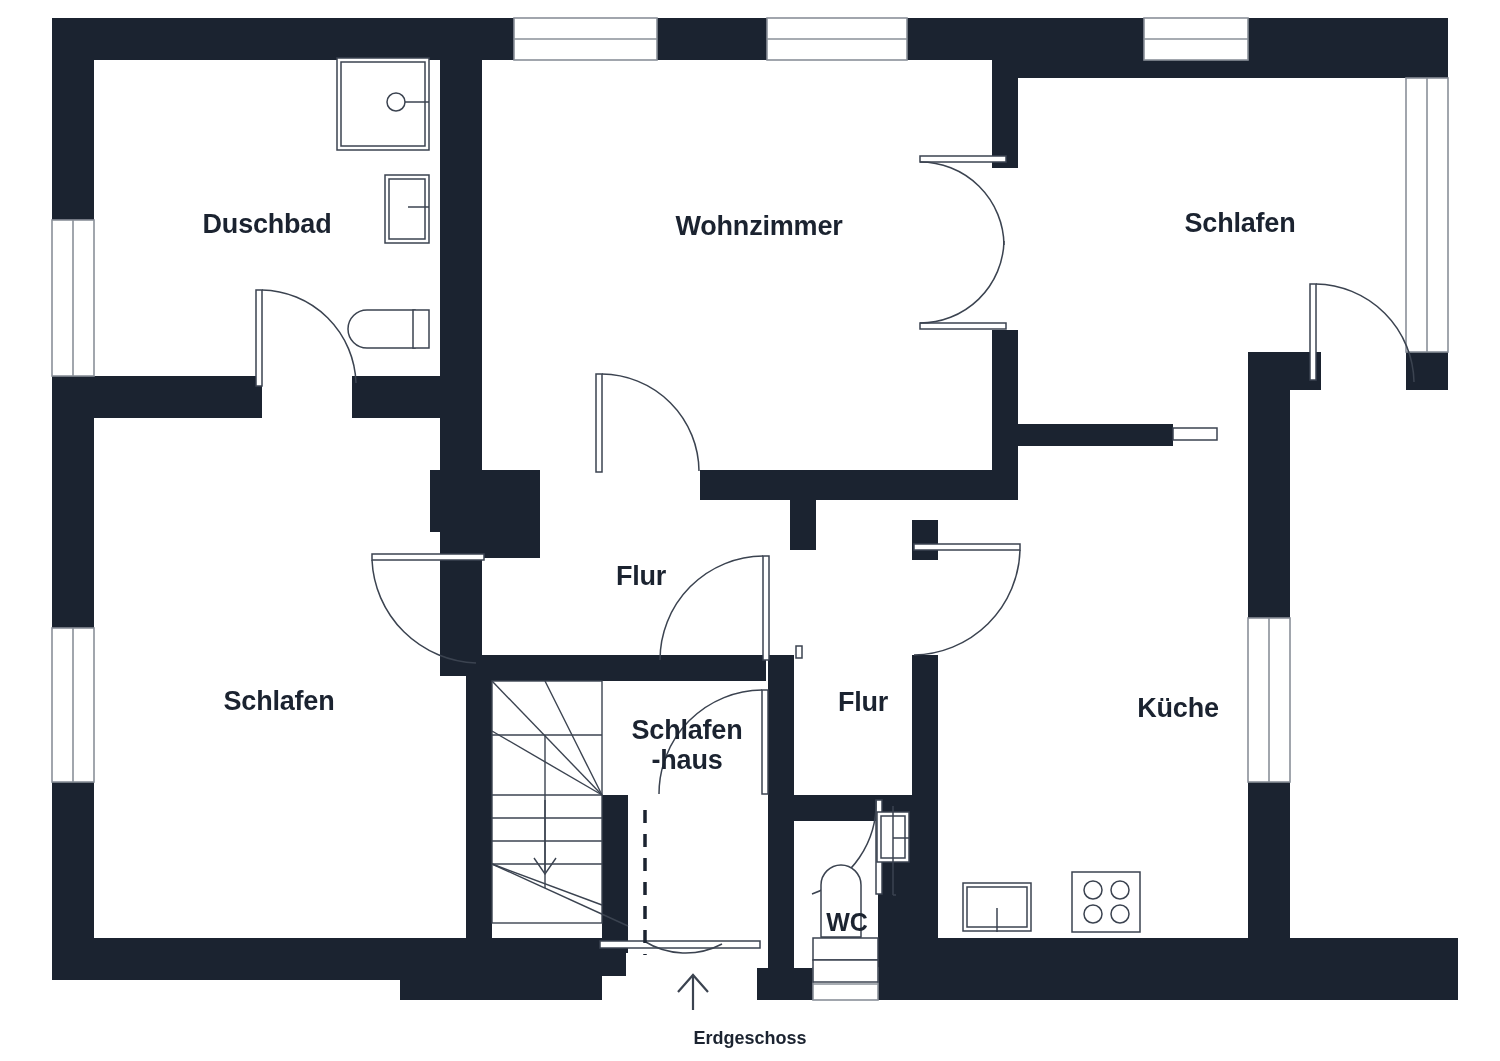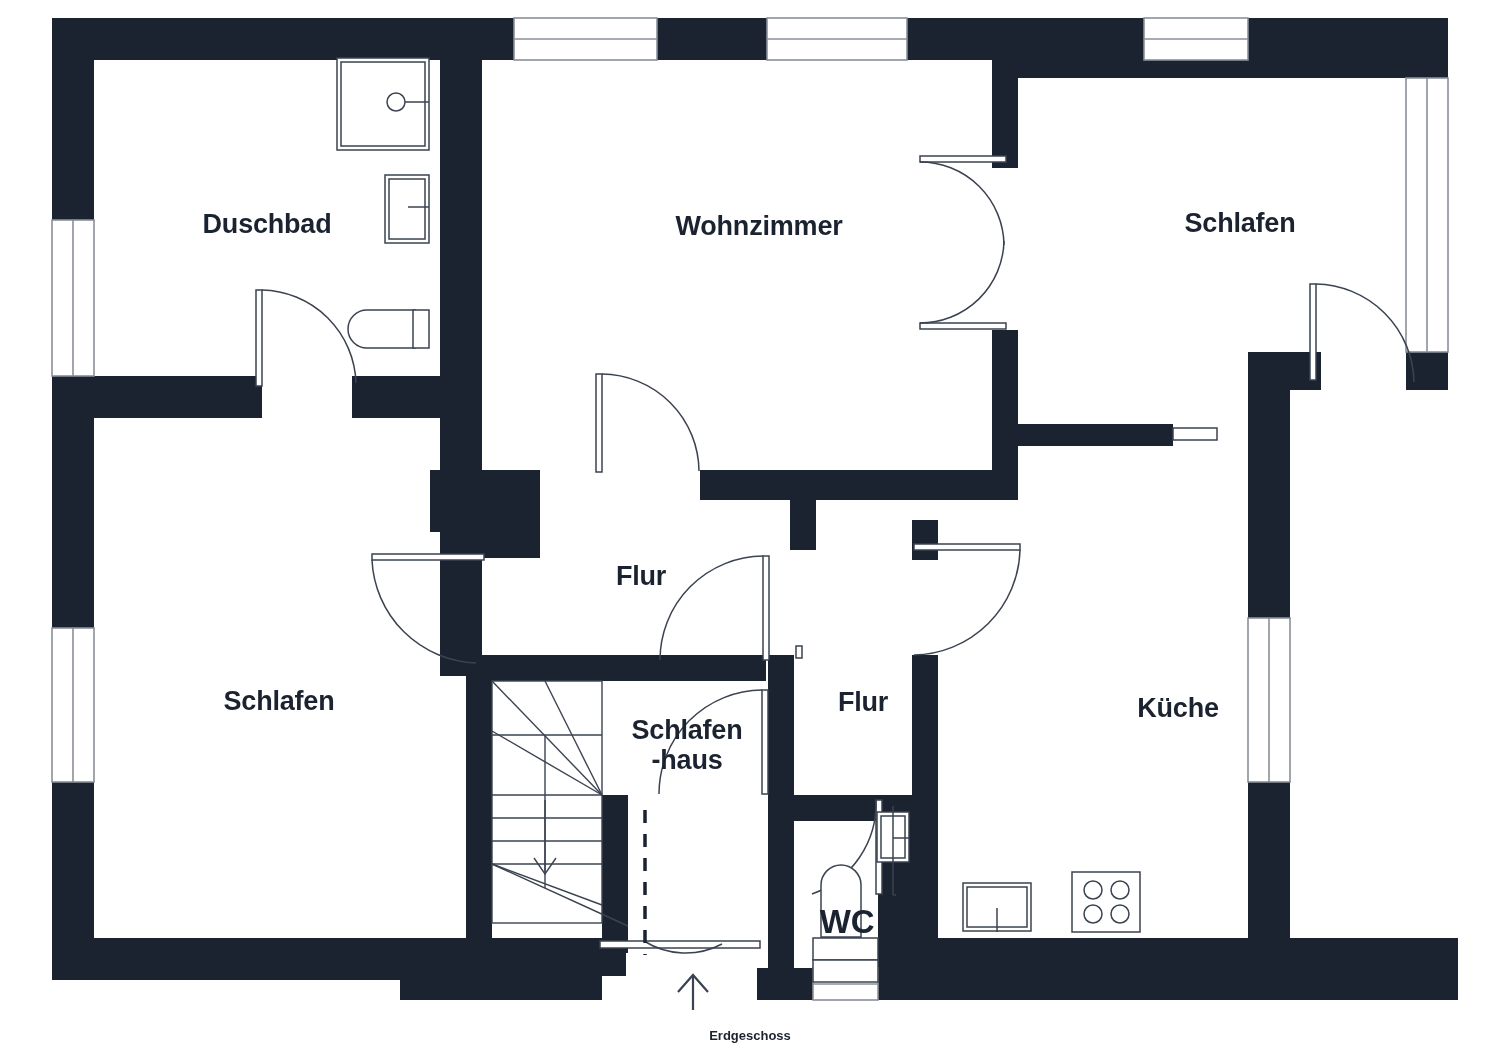--- a/index.html
+++ b/index.html
@@ -34,26 +34,26 @@
     font-weight: bold;
     color: #1b2330;
     white-space: pre;
     text-align: center;
     letter-spacing: -0.2px;
     line-height: 1.12;
     transform: translate(-50%, -50%);
     pointer-events: none;
   }
   .room-label.lg { font-size: 27px; margin-left: 12px; }
-  .room-label.md { font-size: 33px; }
+  .room-label.md { font-size: 25px; }
   .caption {
     position: absolute;
     font-family: "Liberation Sans", sans-serif;
     font-weight: bold;
-    font-size: 13px;
+    font-size: 18px;
     color: #1b2330;
     transform: translateX(-50%);
   }
 </style>
 </head>
 <body>
 
 <div id="floorplan-root">
 
   <svg id="plan-svg" viewBox="0 0 1500 1061">

